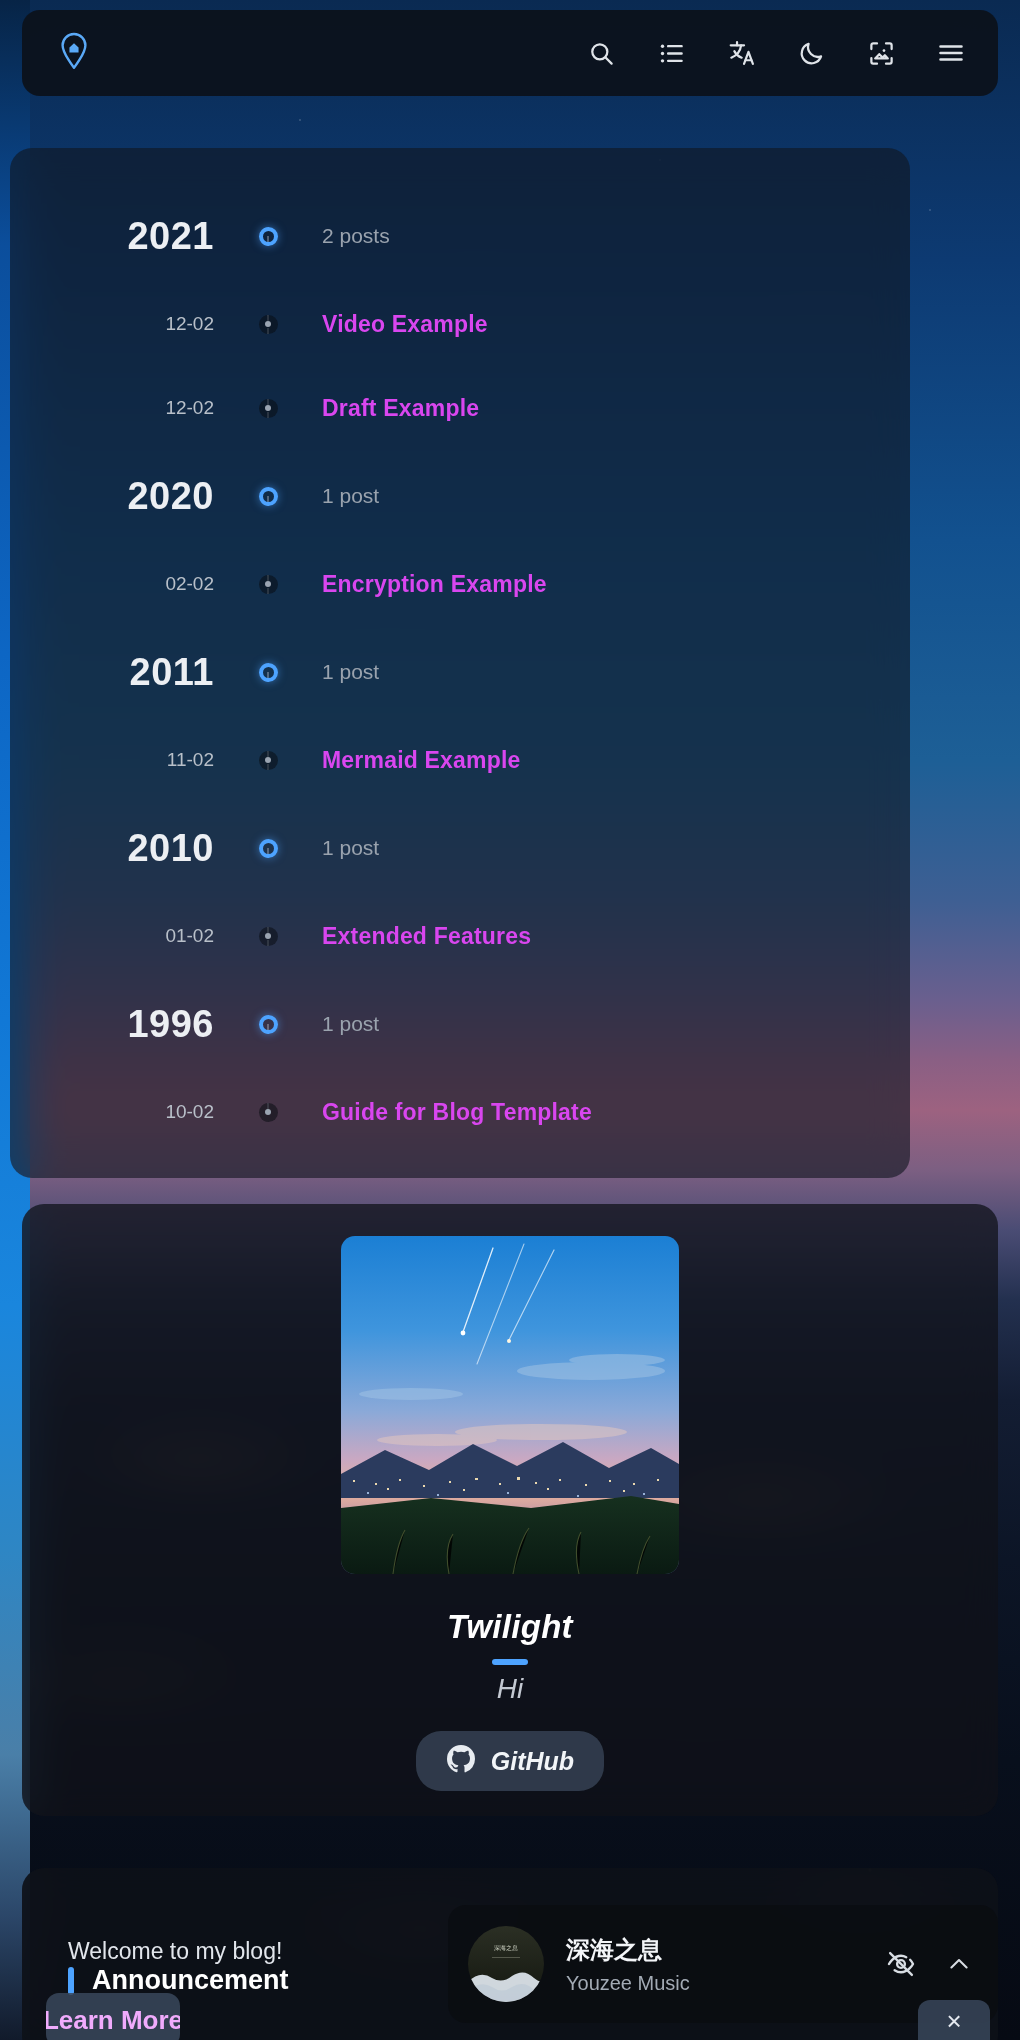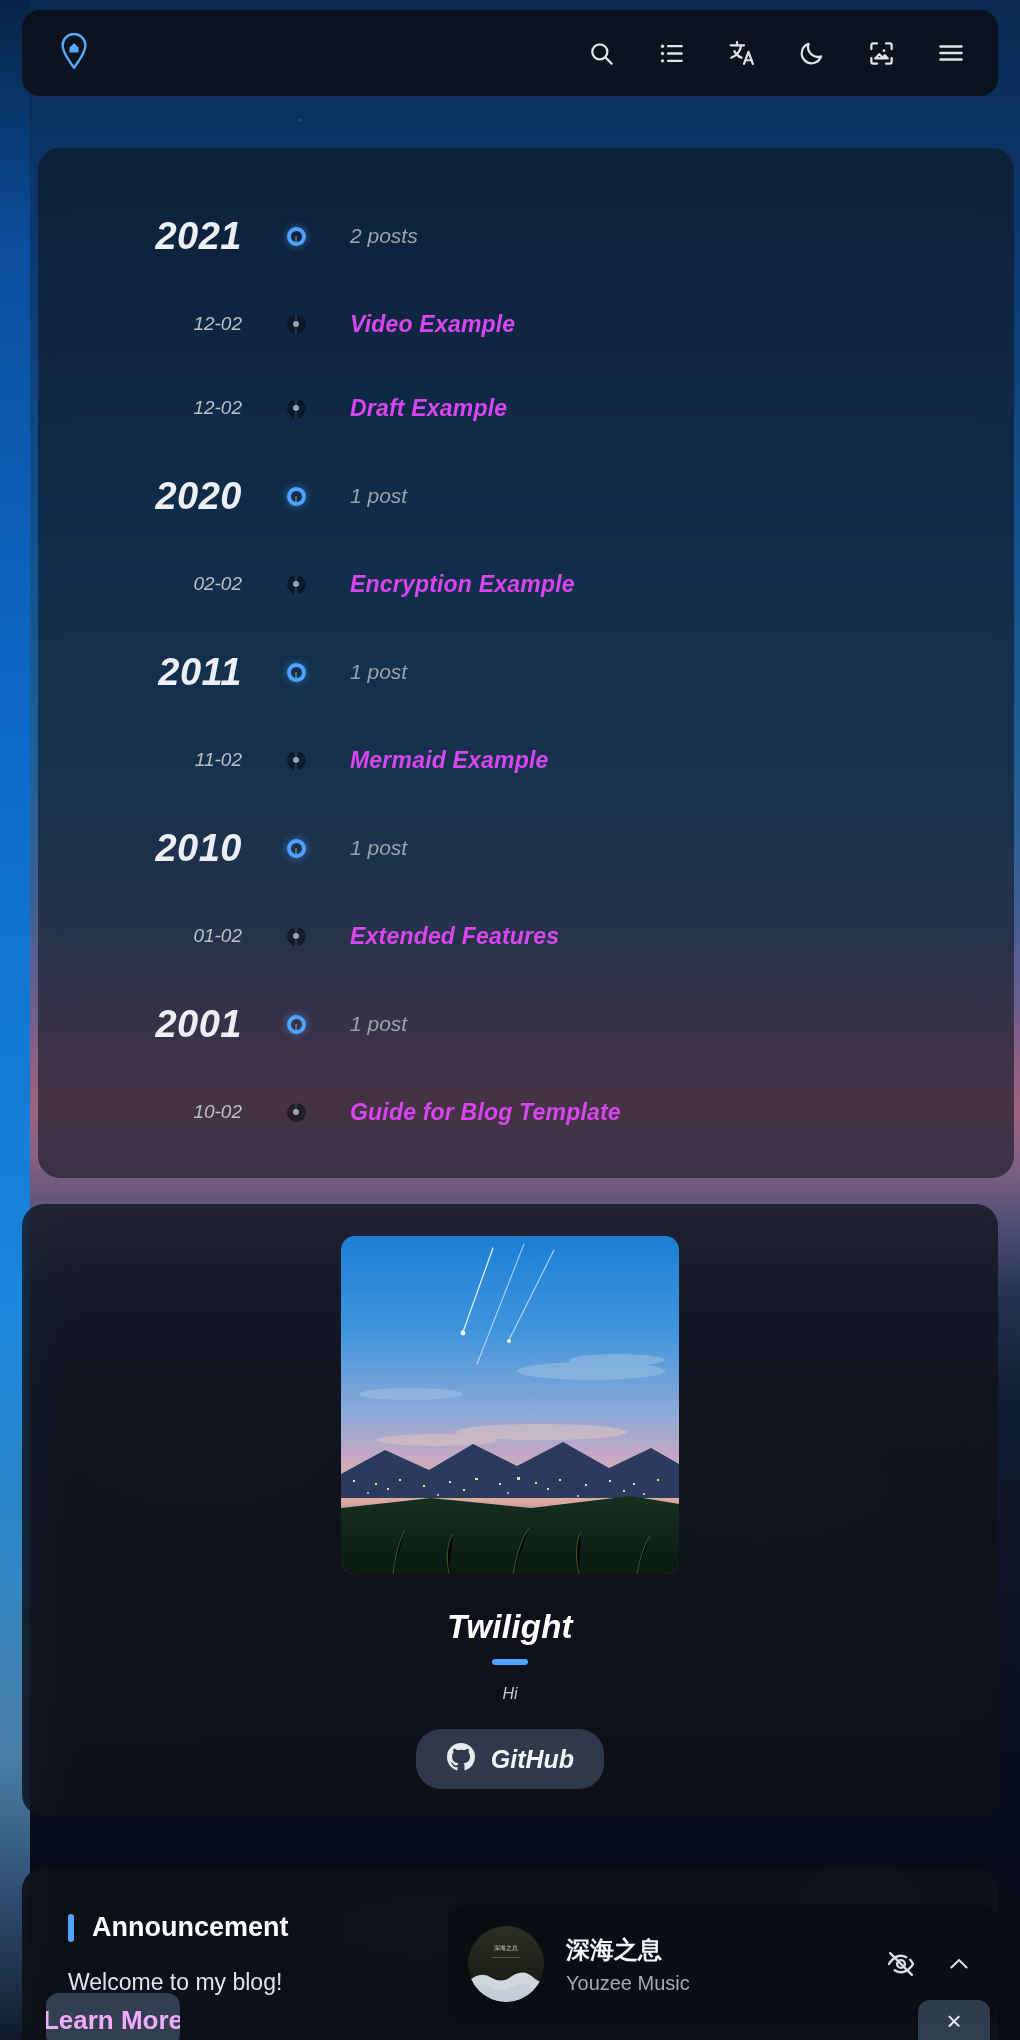--- a/index.html
+++ b/index.html
@@ -92,24 +92,23 @@
   .nav-icon {
     width: 34px; height: 34px;
     display: flex; align-items: center; justify-content: center;
     cursor: pointer;
     color: #dfe3e8;
   }
   .nav-icon svg { display: block; }
 
   
   #timeline-card {
-    left: 38px; top: 148px;
-    width: 976px; height: 1030px;
+    left: 10px; top: 148px;
+    width: 900px; height: 1030px;
     background: rgba(16,22,33,.62);
-    font-style: italic;
   }
   #timeline-inner {
     position: relative;
     padding: 42px 0 40px 0;
   }
   .tl-row {
     display: flex;
     align-items: center;
     position: relative;
   }
@@ -220,22 +219,22 @@
     color: #ffffff;
     letter-spacing: .3px;
   }
   #name-underline {
     margin-top: 13px;
     width: 36px; height: 6px;
     border-radius: 3px;
     background: #4da3ff;
   }
   #profile-bio {
-    margin-top: 20px;
-    font-size: 16px;
+    margin-top: 8px;
+    font-size: 28px;
     color: #c3c9d2;
   }
   #github-btn {
     margin-top: 26px;
     height: 60px;
     padding: 0 30px;
     border-radius: 25px;
     background: rgba(58,70,88,.78);
     display: flex;
     align-items: center;
@@ -512,21 +511,21 @@
           <div class="tl-right"><span class="tl-count">1 post</span></div>
         </div>
         <div class="tl-row tl-post-row ">
           <div class="tl-left"><span class="tl-date">01-02</span></div>
           <div class="tl-mark">
             <span class="dot-post"></span>
           </div>
           <div class="tl-right"><span class="tl-title">Extended Features</span></div>
         </div>
         <div class="tl-row tl-year-row no-line-up">
-          <div class="tl-left"><span class="tl-year">2001</span></div>
+          <div class="tl-left"><span class="tl-year">1996</span></div>
           <div class="tl-mark">
             <span class="dot-year"></span>
           </div>
           <div class="tl-right"><span class="tl-count">1 post</span></div>
         </div>
         <div class="tl-row tl-post-row no-line-down">
           <div class="tl-left"><span class="tl-date">10-02</span></div>
           <div class="tl-mark">
             <span class="dot-post"></span>
           </div>
@@ -630,25 +629,25 @@
                    c2.15-1.45 3.09-1.15 3.09-1.15.61 1.55.23 2.69.11 2.98.72.79 1.16 1.79 1.16 3.02
                    0 4.32-2.63 5.27-5.13 5.55.4.35.76 1.04.76 2.1 0 1.52-.01 2.74-.01 3.11
                    0 .3.2.65.78.54A11.2 11.2 0 0 0 23.2 12 11.2 11.2 0 0 0 12 .8z"></path>
         </svg>
       </span>
       <span id="github-label">GitHub</span>
     </div>
   </div>
 
   <div id="announce-card" class="card">
+    <div id="announce-text">Welcome to my blog!</div>
     <div id="announce-head">
       <span id="announce-bar"></span>
       <span id="announce-title">Announcement</span>
     </div>
-    <div id="announce-text">Welcome to my blog!</div>
   </div>
 
   <div id="learn-more-btn">
     <span id="learn-more-label">Learn More</span>
   </div>
 
   <div id="music-player">
 
     <div id="music-cover">
       <svg viewBox="0 0 76 76">

